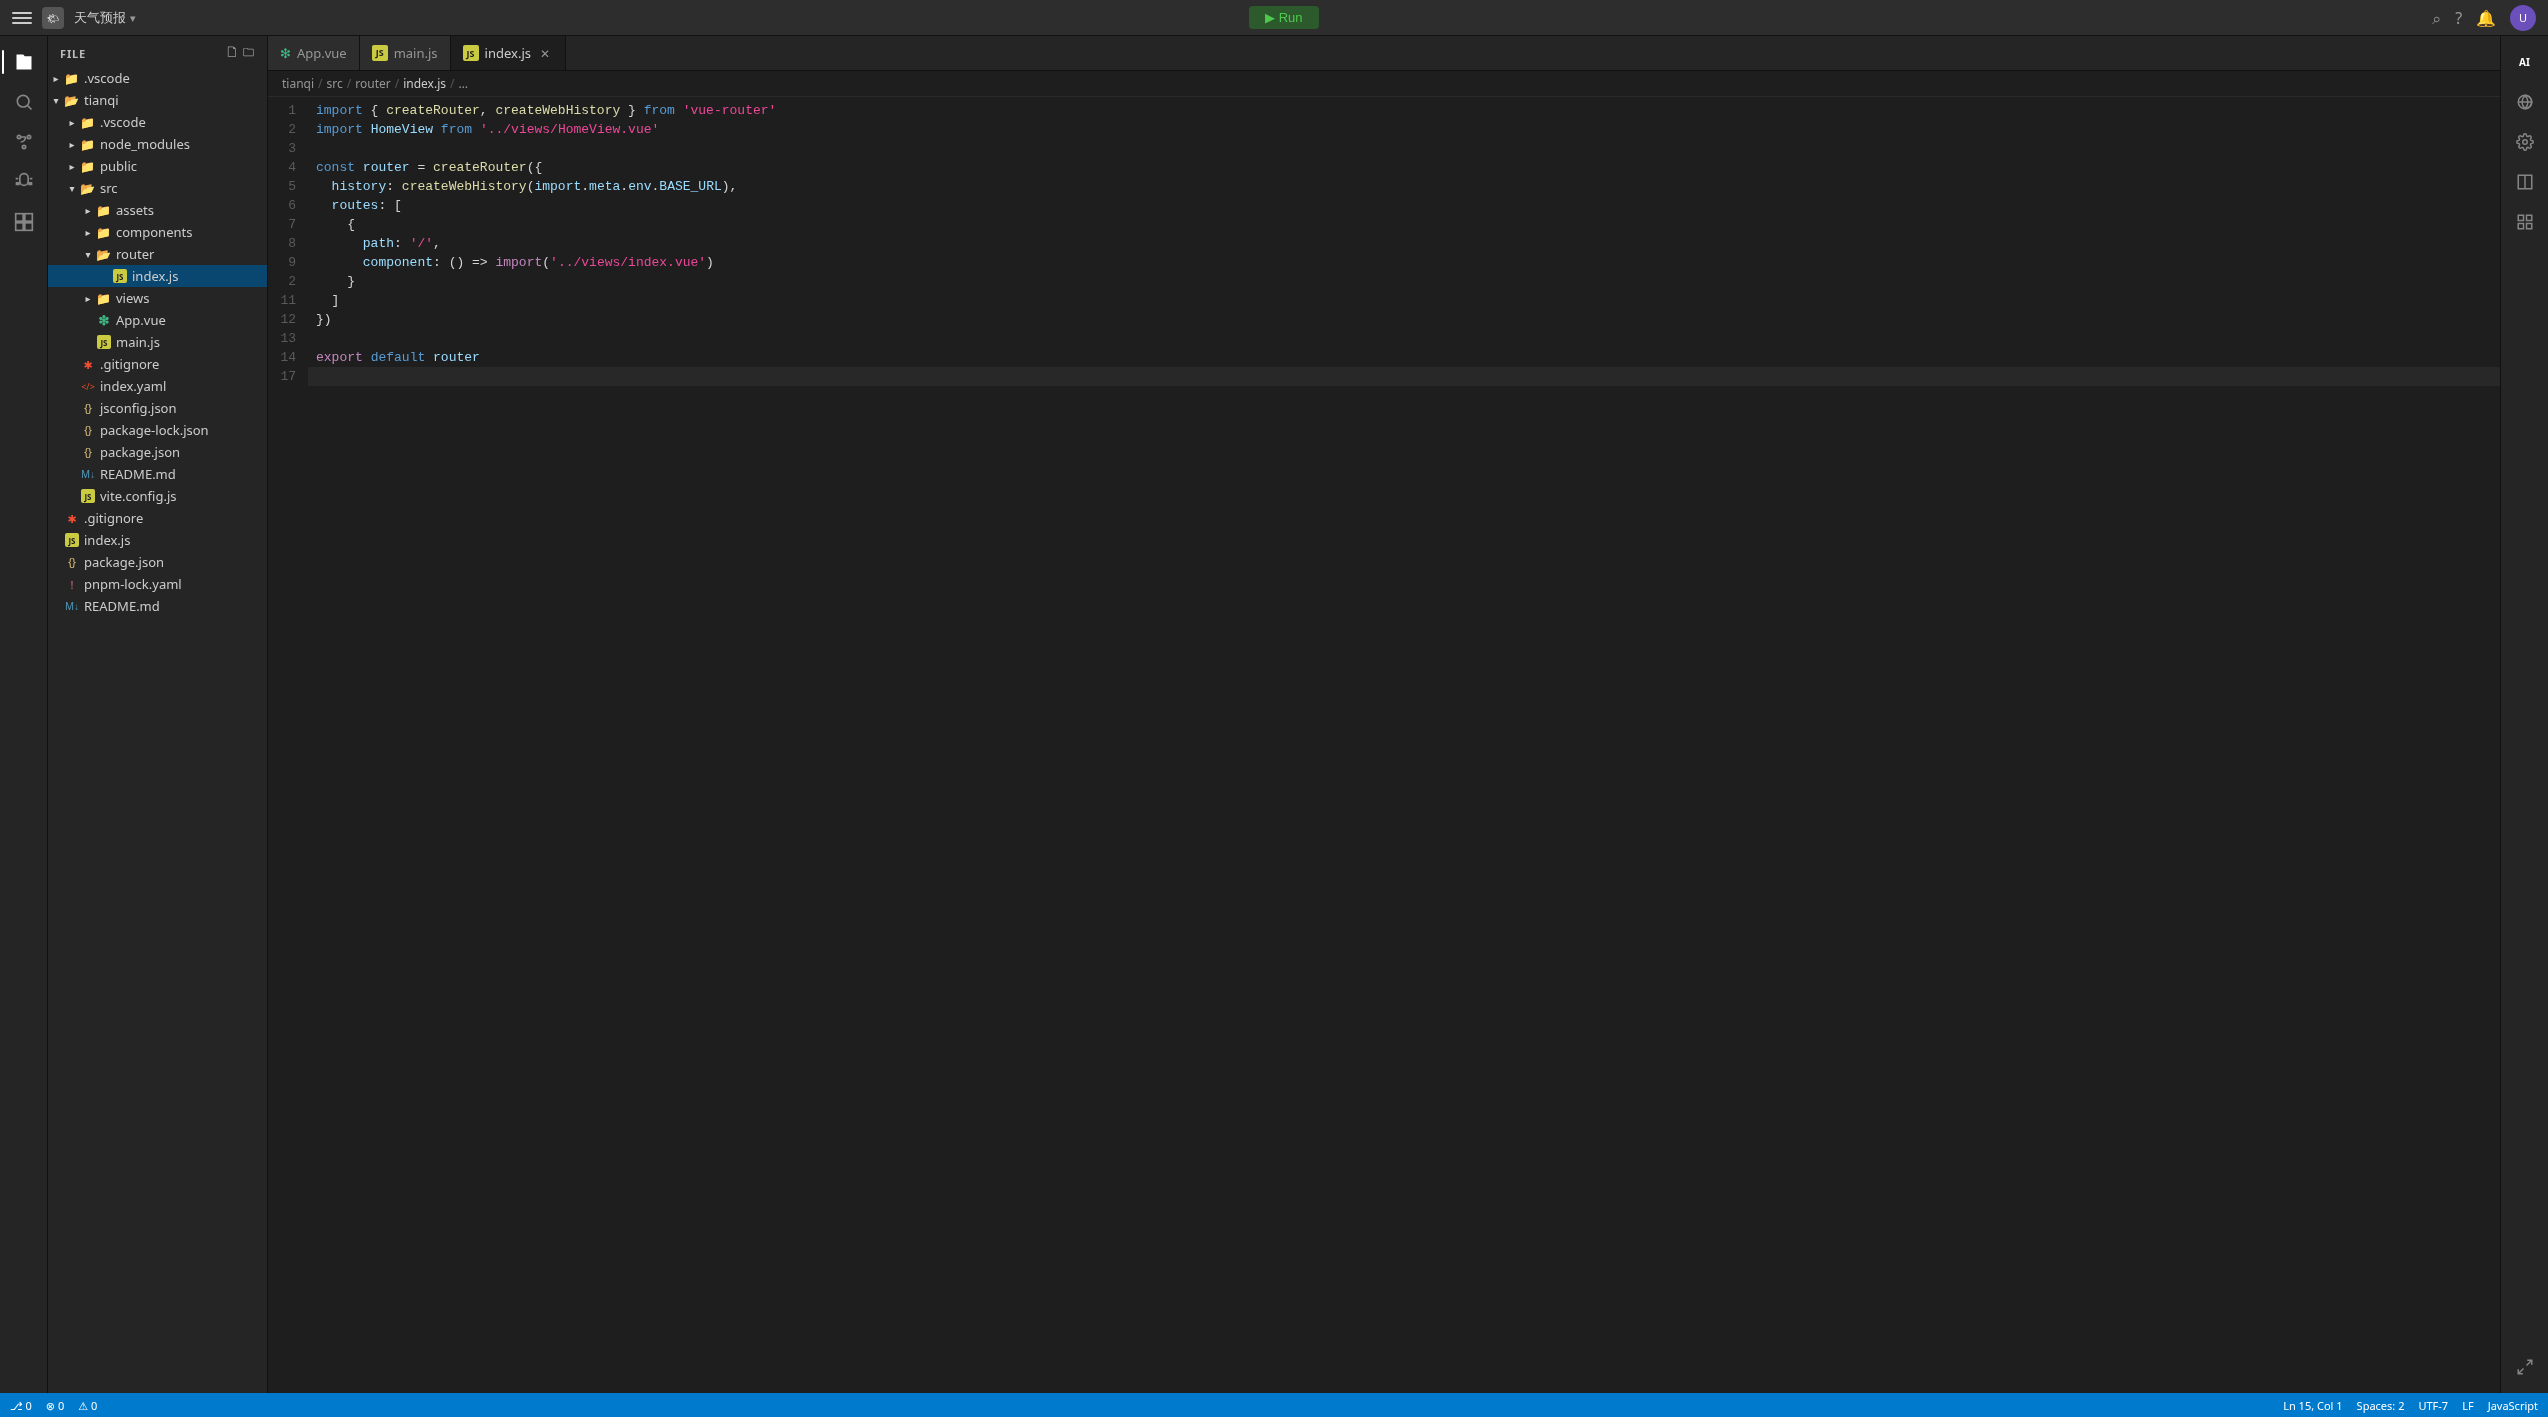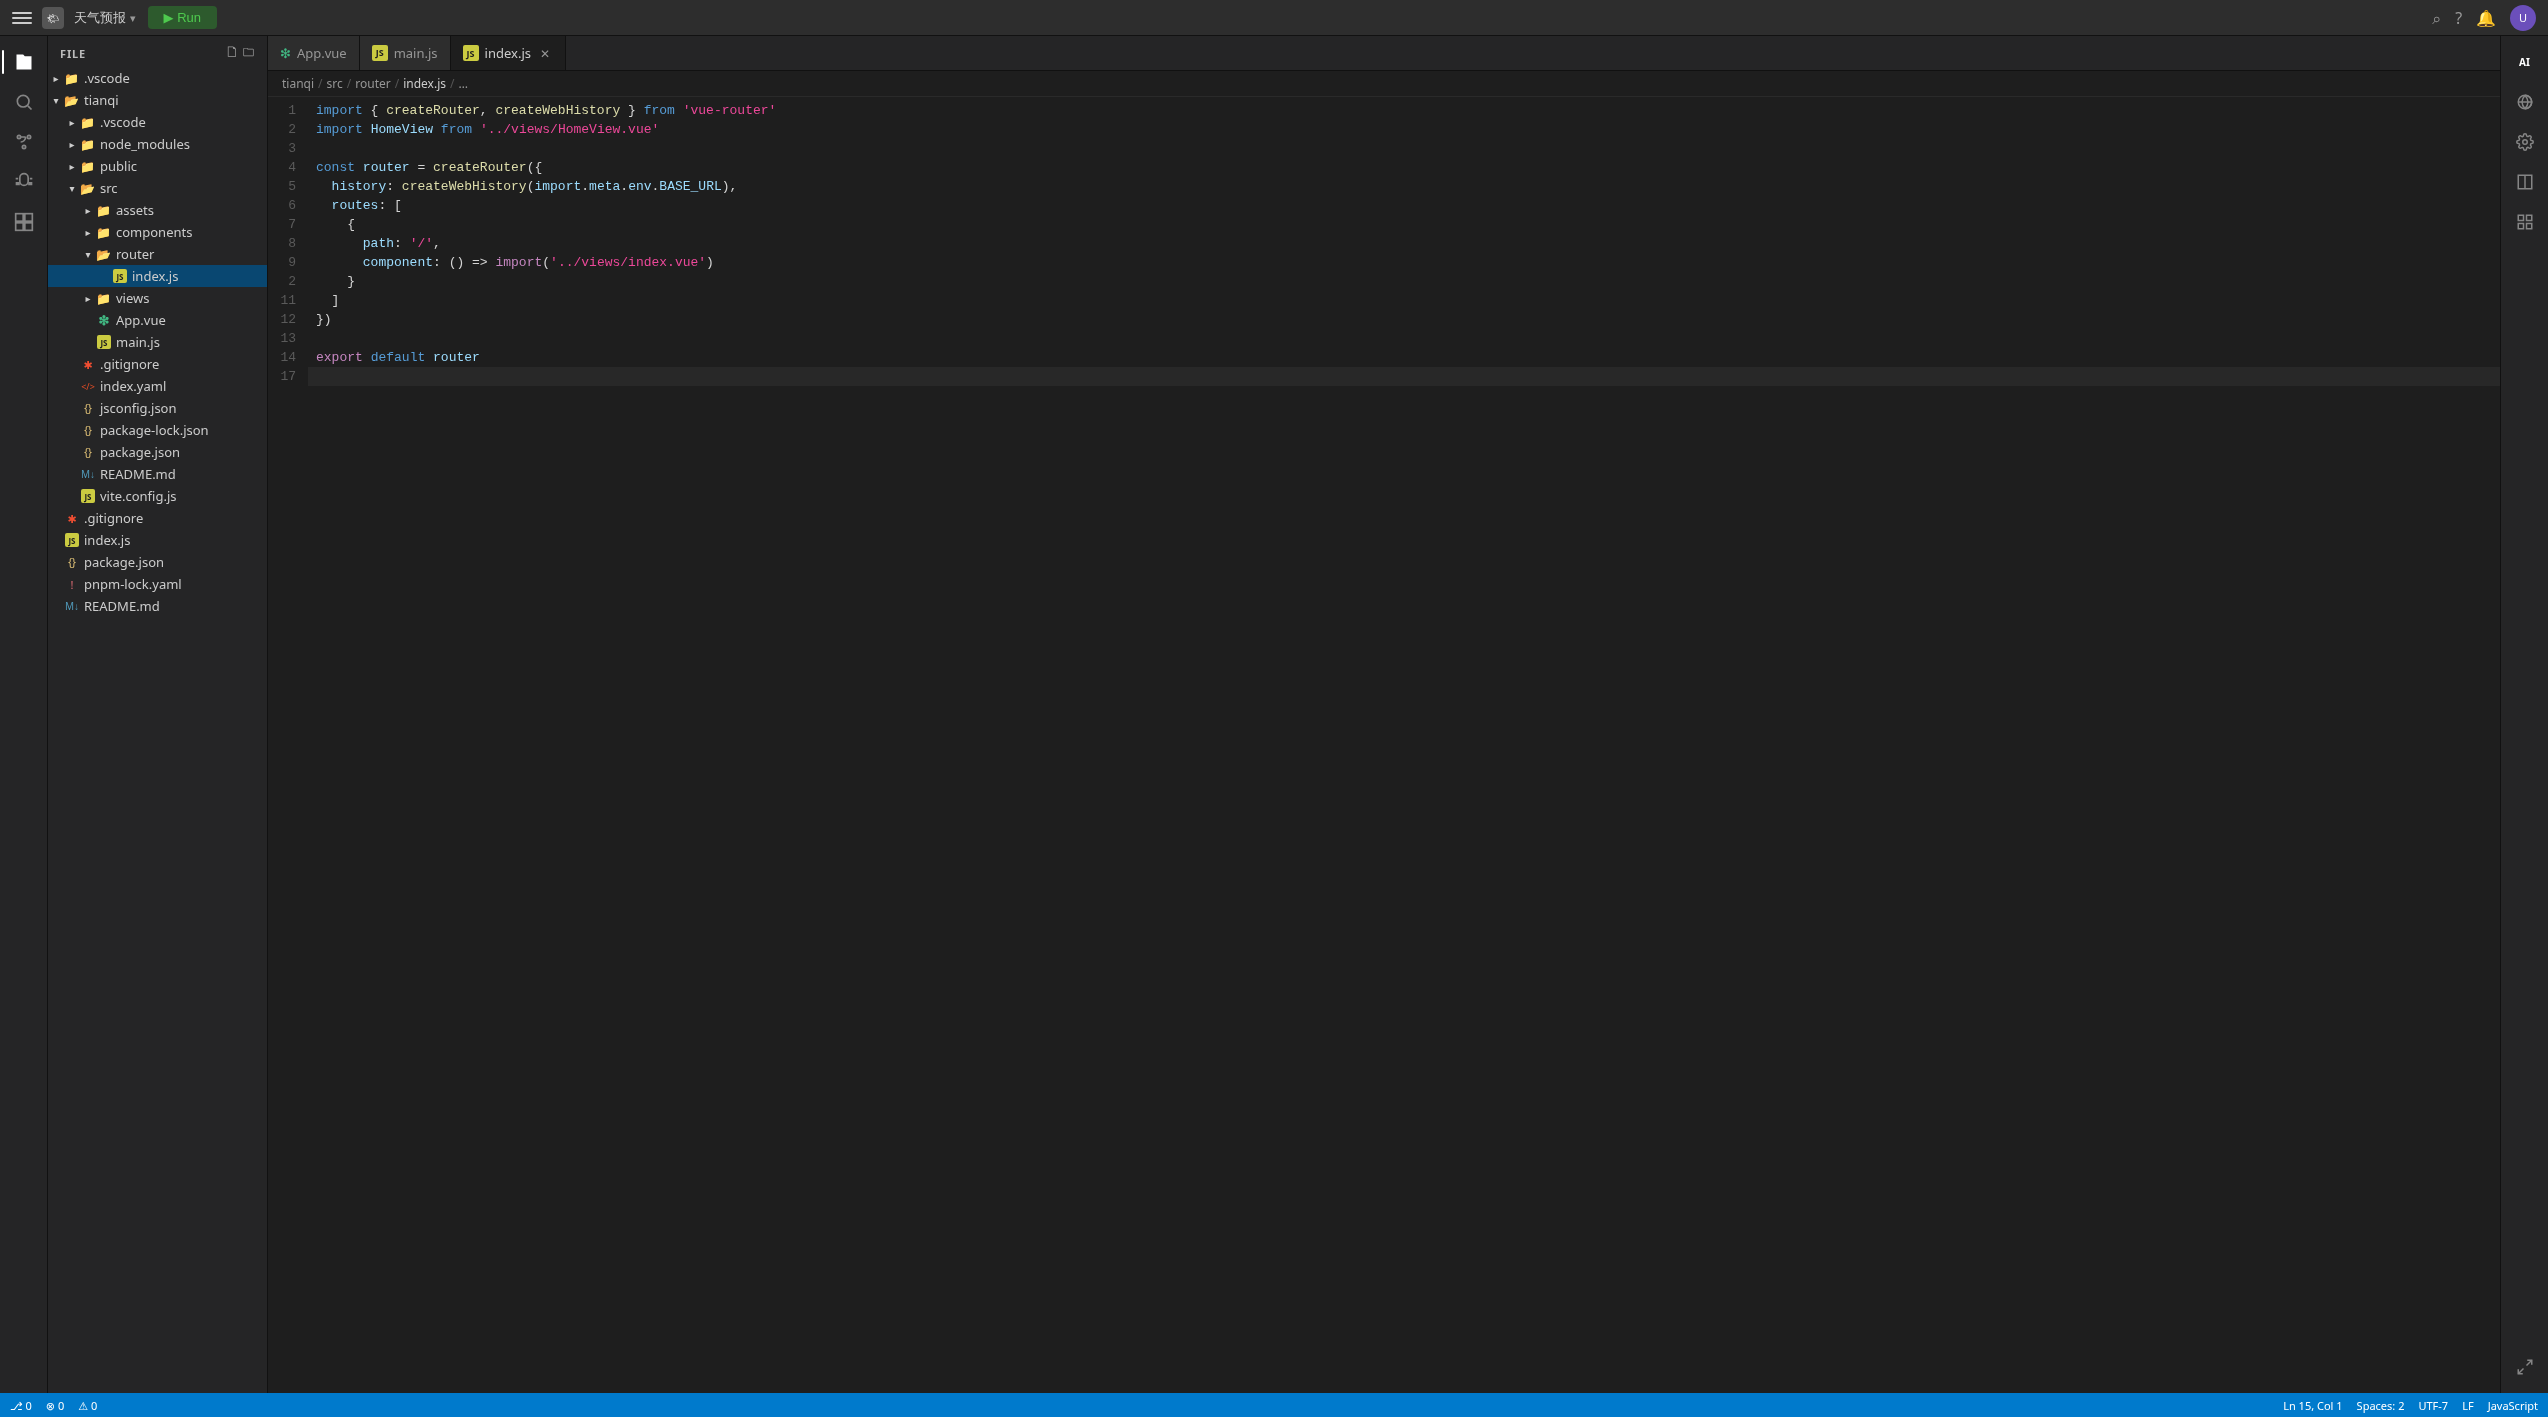--- a/index.html
+++ b/index.html
@@ -60,20 +60,21 @@
       display: flex;
       align-items: center;
       gap: 4px;
       color: #ccc;
       font-size: 13px;
       cursor: pointer;
     }
     .title-bar-center {
       flex: 1;
       display: flex;
+      justify-content: center;
     }
     .run-button {
       background: #2d5a2d;
       border: none;
       color: #4ec94e;
       padding: 4px 16px;
       border-radius: 4px;
       cursor: pointer;
       font-size: 13px;
       display: flex;

